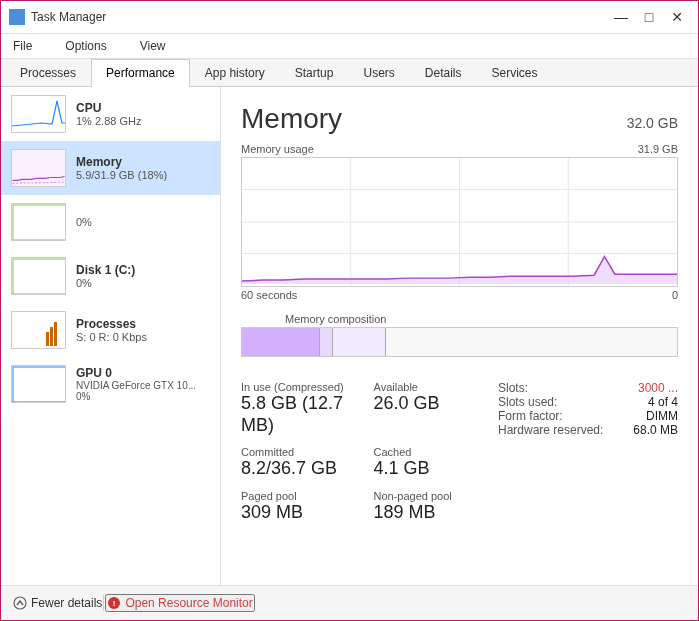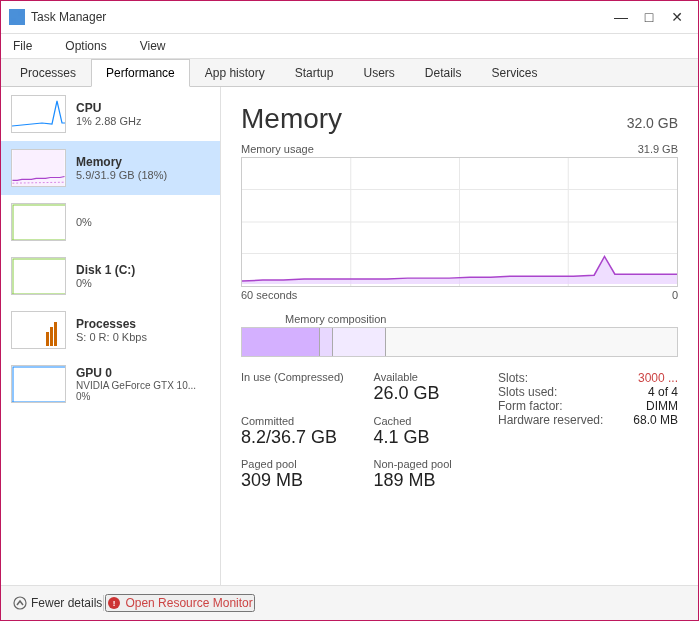--- a/index.html
+++ b/index.html
@@ -246,26 +246,27 @@
       <div class="chart-section">
         <div class="composition-label">Memory composition</div>
         <div class="composition-bar">
           <div class="comp-seg" style="width:18%; background:#d4b0ff; border-right: 1px solid #aaa;"></div>
           <div class="comp-seg" style="width:3%; background:#e8d8ff; border-right: 1px solid #aaa;"></div>
           <div class="comp-seg" style="width:12%; background:#f2eaff; border-right: 1px solid #aaa;"></div>
           <div class="comp-seg" style="flex:1; background:#f8f8f8;"></div>
         </div>
       </div>
 
-      <div style="display: flex; gap: 8px; margin-top: 14px;">
+      <div style="display: flex; gap: 8px; margin-top: 24px;">
 
         <div style="flex: 1;">
           <div style="display: grid; grid-template-columns: 1fr 1fr; gap: 10px 16px;">
             <div class="stat-group">
               <div class="stat-label">In use (Compressed)</div>
+              <div class="stat-value">5.8 GB (12.7 MB)</div>
             </div>
             <div class="stat-group">
               <div class="stat-label">Available</div>
               <div class="stat-value">26.0 GB</div>
             </div>
             <div class="stat-group">
               <div class="stat-label">Committed</div>
               <div class="stat-value small">8.2/36.7 GB</div>
             </div>
             <div class="stat-group">

